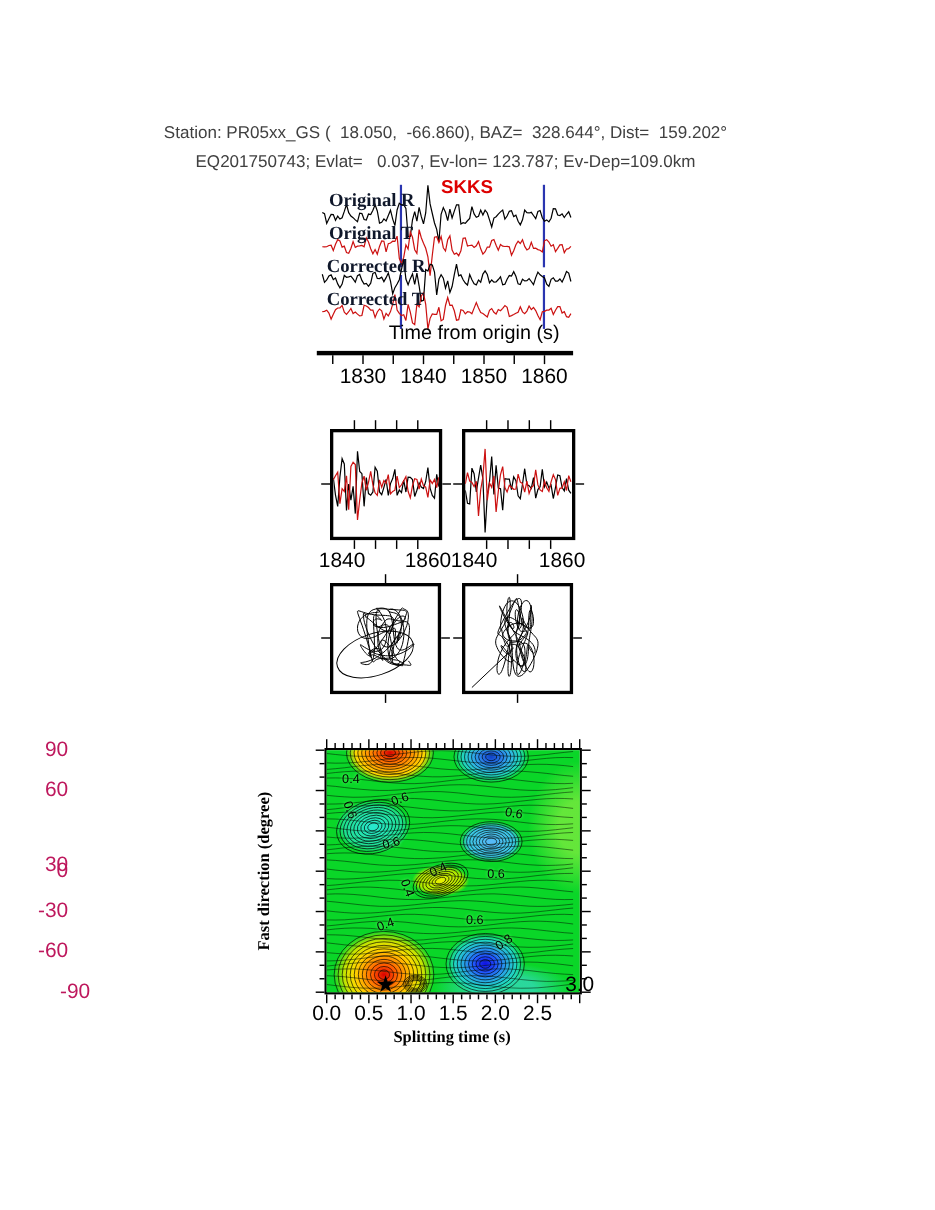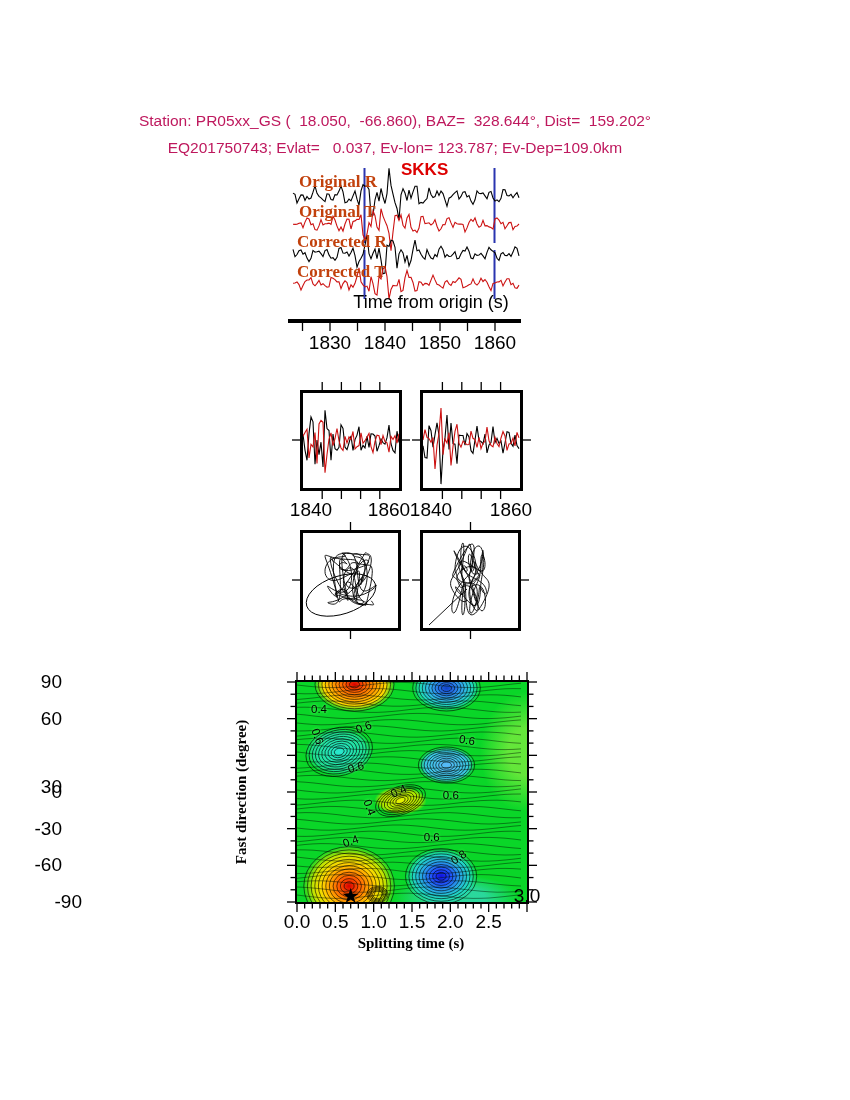--- a/index.html
+++ b/index.html
@@ -1,23 +1,23 @@
 <!DOCTYPE html>
 <html><head>
 <meta charset="utf-8">
 <style>
   html,body{margin:0;padding:0;background:#ffffff;}
   #fig{position:relative;width:850px;height:1100px;background:#fff;overflow:hidden;
        font-family:"Liberation Sans",sans-serif;color:#000;}
-  .hdr{position:absolute;left:395px;transform:translateX(-50%);
-       font:15.5px "Liberation Sans",sans-serif;color:#be185d;white-space:pre;}
-  .lab{position:absolute;font:bold 17px "Liberation Serif",serif;color:#c2410c;white-space:nowrap;line-height:1;}
+  .hdr{position:absolute;left:405px;transform:translateX(-50%);
+       font:15.5px "Liberation Sans",sans-serif;color:#404040;white-space:pre;}
+  .lab{position:absolute;font:bold 17px "Liberation Serif",serif;color:#0f172a;white-space:nowrap;line-height:1;}
   .ticklab{position:absolute;font:19px "Liberation Sans",sans-serif;color:#000;
        transform:translateX(-50%);white-space:nowrap;line-height:22px;}
-  .ylab{position:absolute;font:19px "Liberation Sans",sans-serif;color:#000000;
+  .ylab{position:absolute;font:19px "Liberation Sans",sans-serif;color:#be185d;
        width:62px;text-align:right;left:226px;line-height:20px;}
   .clab{position:absolute;font:11.5px "Liberation Sans",sans-serif;color:#000;white-space:nowrap;line-height:1;}
   .panel{position:absolute;border:3px solid #000;background:#fff;box-sizing:border-box;}
   .panel svg{position:absolute;left:0;top:0;}
   #skks{position:absolute;left:401px;top:160px;font:bold 17px "Liberation Sans",sans-serif;color:#dd0000;}
   #tfo{position:absolute;left:431px;top:292px;transform:translateX(-50%);
        font:18px "Liberation Sans",sans-serif;white-space:nowrap;}
   #decor,#traces{position:absolute;left:0;top:0;overflow:visible;}
   #p1{left:300px;top:390px;width:102px;height:101px;}
   #p2{left:420px;top:390px;width:103px;height:101px;}

